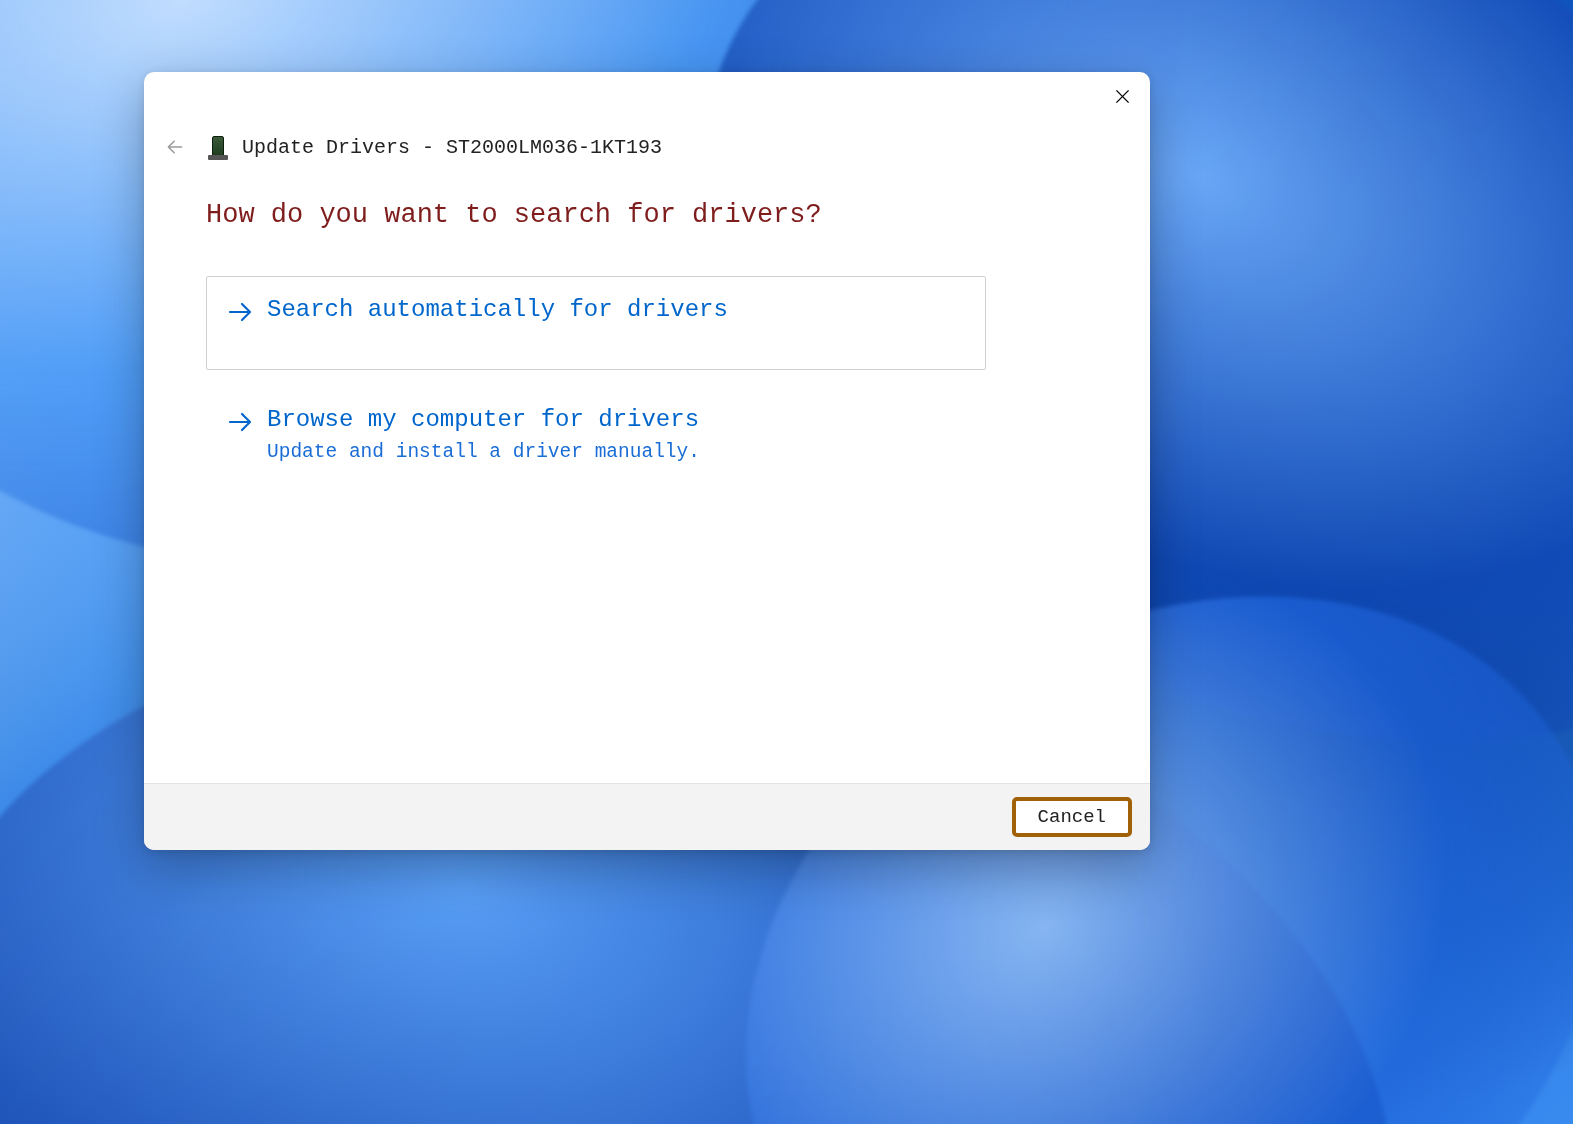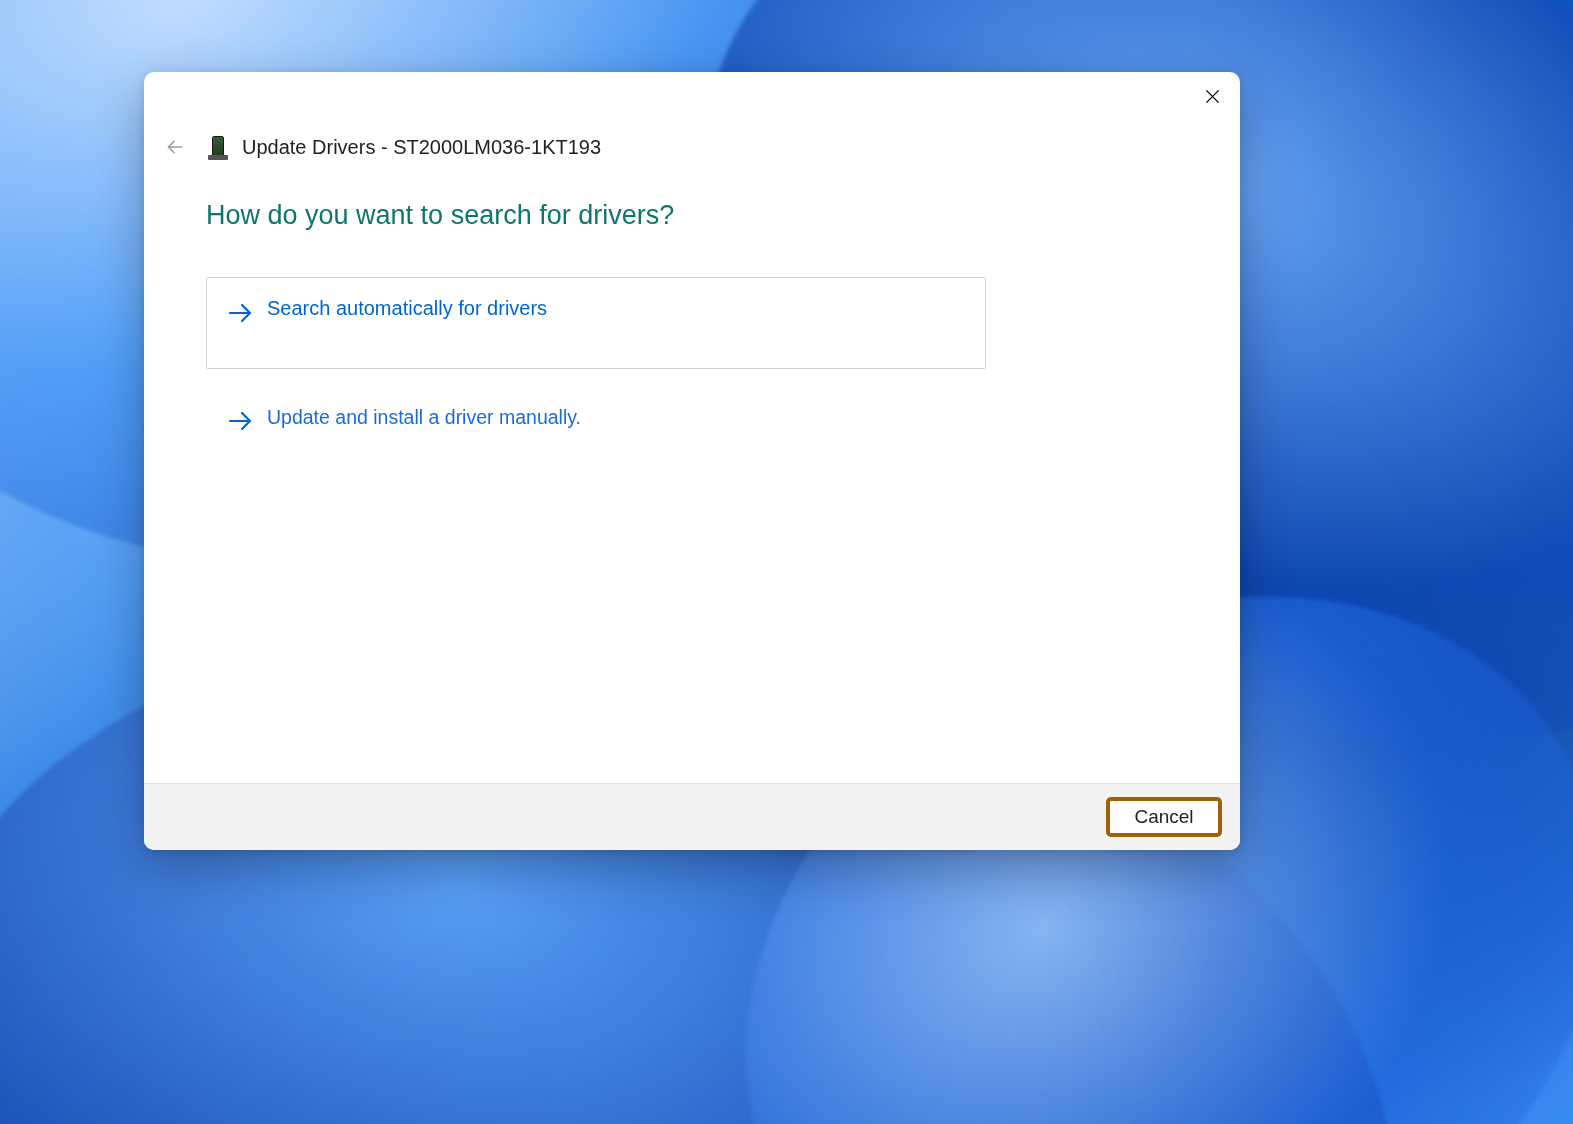--- a/index.html
+++ b/index.html
@@ -39,28 +39,29 @@
           background: radial-gradient(ellipse at 35% 30%, rgba(100,170,255,.85), rgba(10,55,160,.85) 55%, transparent);
           transform: rotate(10deg); }
     .p4 { width: 900px; height: 700px; right: -50px; bottom: -200px;
           background: radial-gradient(ellipse at 40% 35%, rgba(160,205,255,.8), rgba(30,100,220,.7) 55%, transparent);
           transform: rotate(-30deg); }
 
     .dialog {
       position: absolute;
       left: 144px;
       top: 72px;
-      width: 1096px;
+      width: 1006px;
       height: 778px;
       background: #ffffff;
       border-radius: 10px;
       box-shadow: 0 18px 50px rgba(0,0,0,.28), 0 2px 8px rgba(0,0,0,.12);
       display: flex;
       flex-direction: column;
       overflow: hidden;
+      font-family: Liberation Mono, monospace;
     }
     .dialog-header {
       position: relative;
       height: 46px;
       flex: 0 0 auto;
     }
     .close-btn {
       position: absolute;
       right: 6px;
       top: 6px;
@@ -111,21 +112,21 @@
       color: #222;
       font-weight: 400;
     }
 
     .content {
       flex: 1 1 auto;
       padding: 38px 62px 0 62px;
     }
     .heading {
       font-size: 27px;
-      color: #0f766e;
+      color: #7f1d1d;
       font-weight: 400;
       margin-bottom: 46px;
     }
     .option {
       border: 1px solid transparent;
       border-radius: 2px;
       padding: 18px 20px 40px 20px;
       margin-bottom: 16px;
       cursor: pointer;
       width: 780px;
@@ -140,21 +141,21 @@
       gap: 14px;
     }
     .option-arrow {
       flex: 0 0 auto;
       color: #0066cc;
       margin-top: 6px;
     }
     .option-arrow svg { width: 26px; height: 22px; }
     .option-body { flex: 1 1 auto; }
     .option-title {
-      font-size: 20px;
+      font-size: 24px;
       color: #0066cc;
       font-weight: 400;
       line-height: 1.25;
       margin-bottom: 4px;
     }
     .option-desc {
       font-size: 19.5px;
       color: #1a6dd6;
       line-height: 1.35;
     }
@@ -233,20 +234,21 @@
     </div>
 
     <div class="option">
       <div class="option-row">
         <div class="option-arrow">
           <svg viewBox="0 0 26 22">
             <path d="M3 11 H22 M15 3 L23 11 L15 19" fill="none" stroke="currentColor" stroke-width="2.2" stroke-linecap="round" stroke-linejoin="round"></path>
           </svg>
         </div>
         <div class="option-body">
+          <div class="option-title">Browse my computer for drivers</div>
           <div class="option-desc">Update and install a driver manually.</div>
         </div>
       </div>
     </div>
 
   </div>
 
   <div class="footer">
     <button class="btn">Cancel</button>
   </div>

